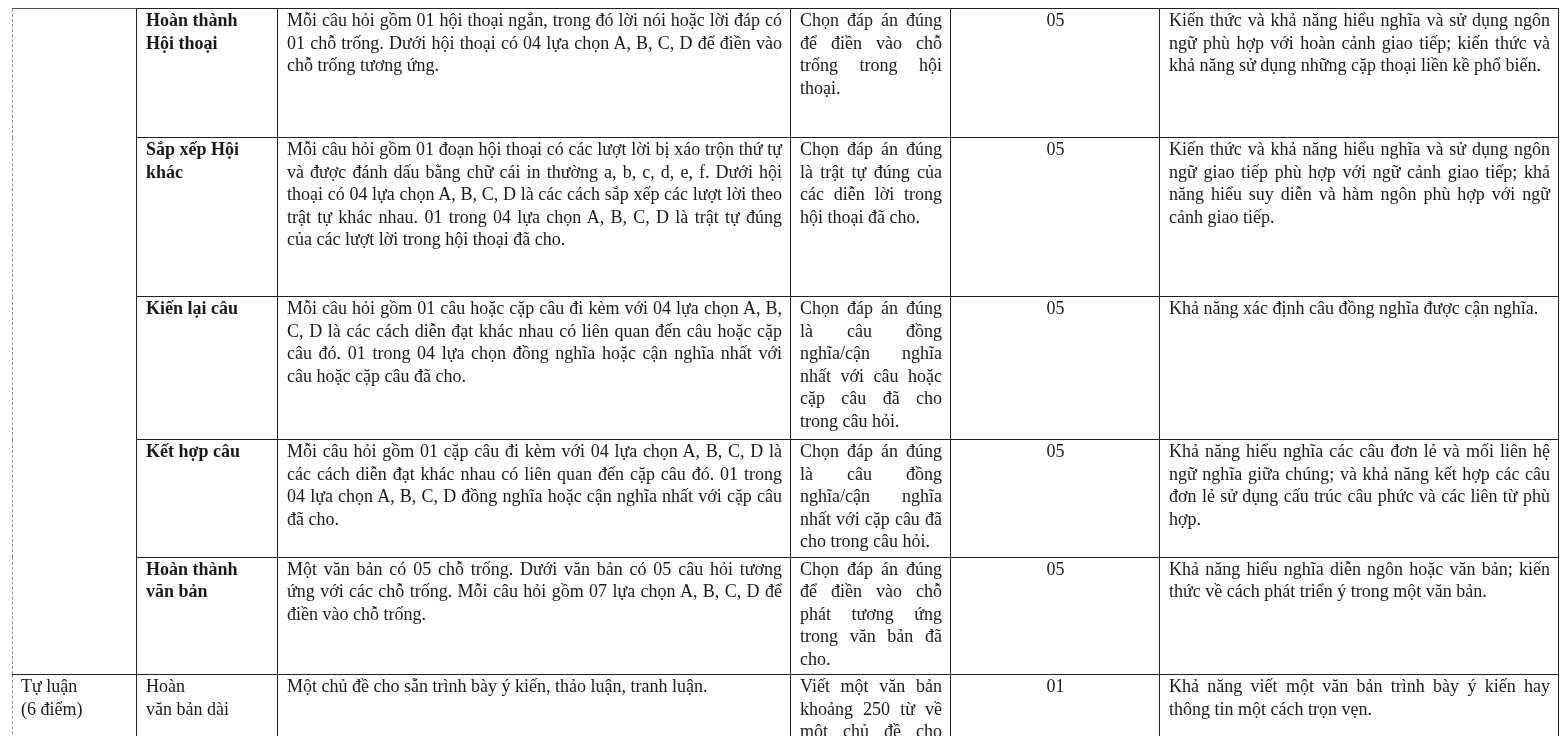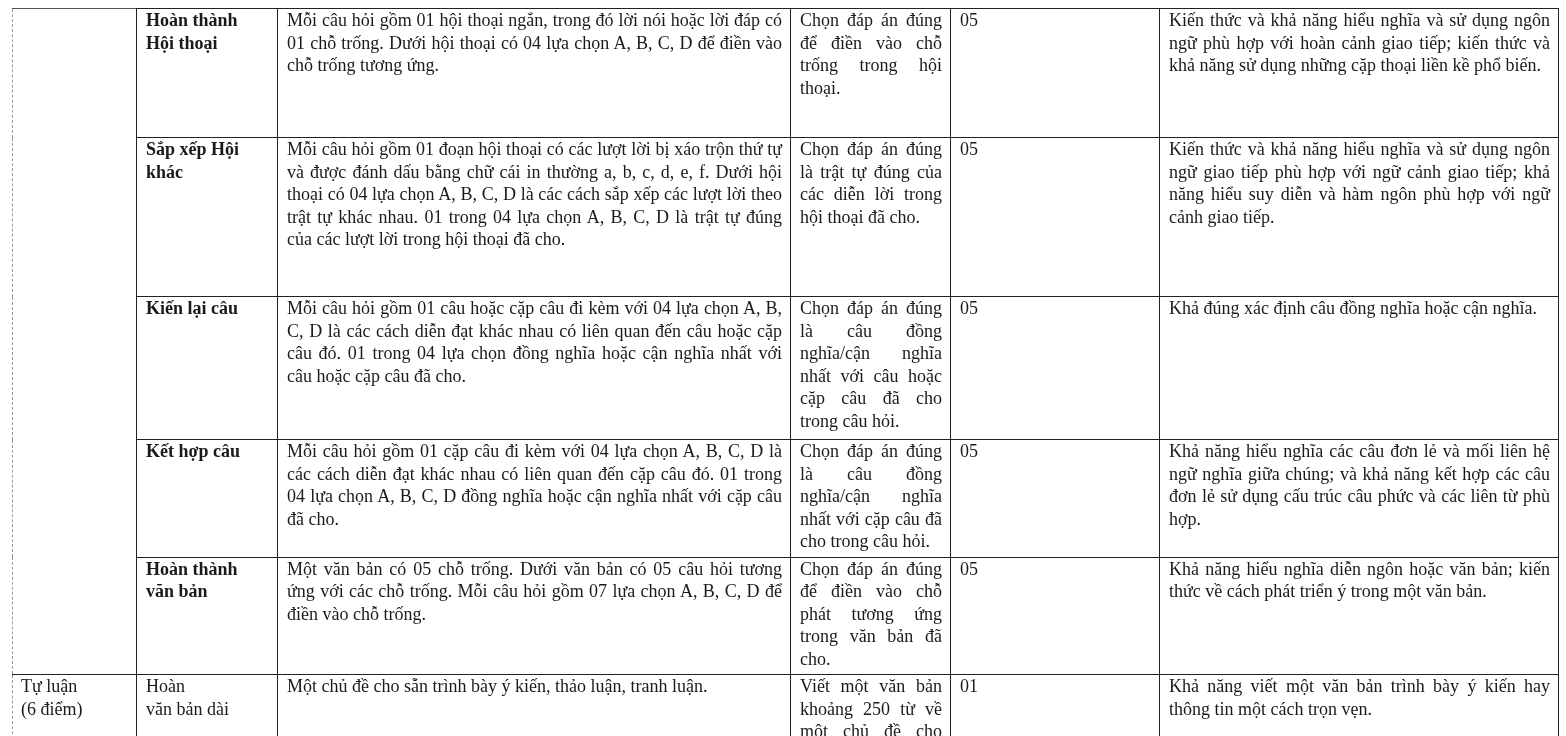--- a/index.html
+++ b/index.html
@@ -45,20 +45,21 @@
     padding-left: 10px;
   }
   td.type.normal-weight {
     font-weight: normal;
   }
   td.desc, td.task, td.skill {
     text-align: justify;
     font-family: Liberation Serif, serif;
   }
   td.count {
+    text-align: center;
   }
   .line { display: block; }
 </style>
 </head>
 <body>
 
 <div class="page">
   <table class="spec">
     <colgroup>
       <col style="width:124px">
@@ -93,21 +94,21 @@
         <td class="skill">Kiến thức và khả năng hiểu nghĩa và sử dụng ngôn ngữ giao tiếp phù hợp với ngữ cảnh giao tiếp; khả năng hiểu suy diễn và hàm ngôn phù hợp với ngữ cảnh giao tiếp.</td>
       </tr>
 
       <tr style="height:143px">
         <td class="type">
           <span class="line">Kiến lại câu</span>
         </td>
         <td class="desc">Mỗi câu hỏi gồm 01 câu hoặc cặp câu đi kèm với 04 lựa chọn A, B, C, D là các cách diễn đạt khác nhau có liên quan đến câu hoặc cặp câu đó. 01 trong 04 lựa chọn đồng nghĩa hoặc cận nghĩa nhất với câu hoặc cặp câu đã cho.</td>
         <td class="task">Chọn đáp án đúng là câu đồng nghĩa/cận nghĩa nhất với câu hoặc cặp câu đã cho trong câu hỏi.</td>
         <td class="count">05</td>
-        <td class="skill">Khả đúng xác định câu đồng nghĩa hoặc cận nghĩa.</td>
+        <td class="skill">Khả năng xác định câu đồng nghĩa được cận nghĩa.</td>
       </tr>
 
       <tr style="height:108px">
         <td class="type">
           <span class="line">Kết hợp câu</span>
         </td>
         <td class="desc">Mỗi câu hỏi gồm 01 cặp câu đi kèm với 04 lựa chọn A, B, C, D là các cách diễn đạt khác nhau có liên quan đến cặp câu đó. 01 trong 04 lựa chọn A, B, C, D đồng nghĩa hoặc cận nghĩa nhất với cặp câu đã cho.</td>
         <td class="task">Chọn đáp án đúng là câu đồng nghĩa/cận nghĩa nhất với cặp câu đã cho trong câu hỏi.</td>
         <td class="count">05</td>
         <td class="skill">Khả năng hiểu nghĩa các câu đơn lẻ và mối liên hệ ngữ nghĩa giữa chúng; và khả năng kết hợp các câu đơn lẻ sử dụng cấu trúc câu phức và các liên từ phù hợp.</td>

